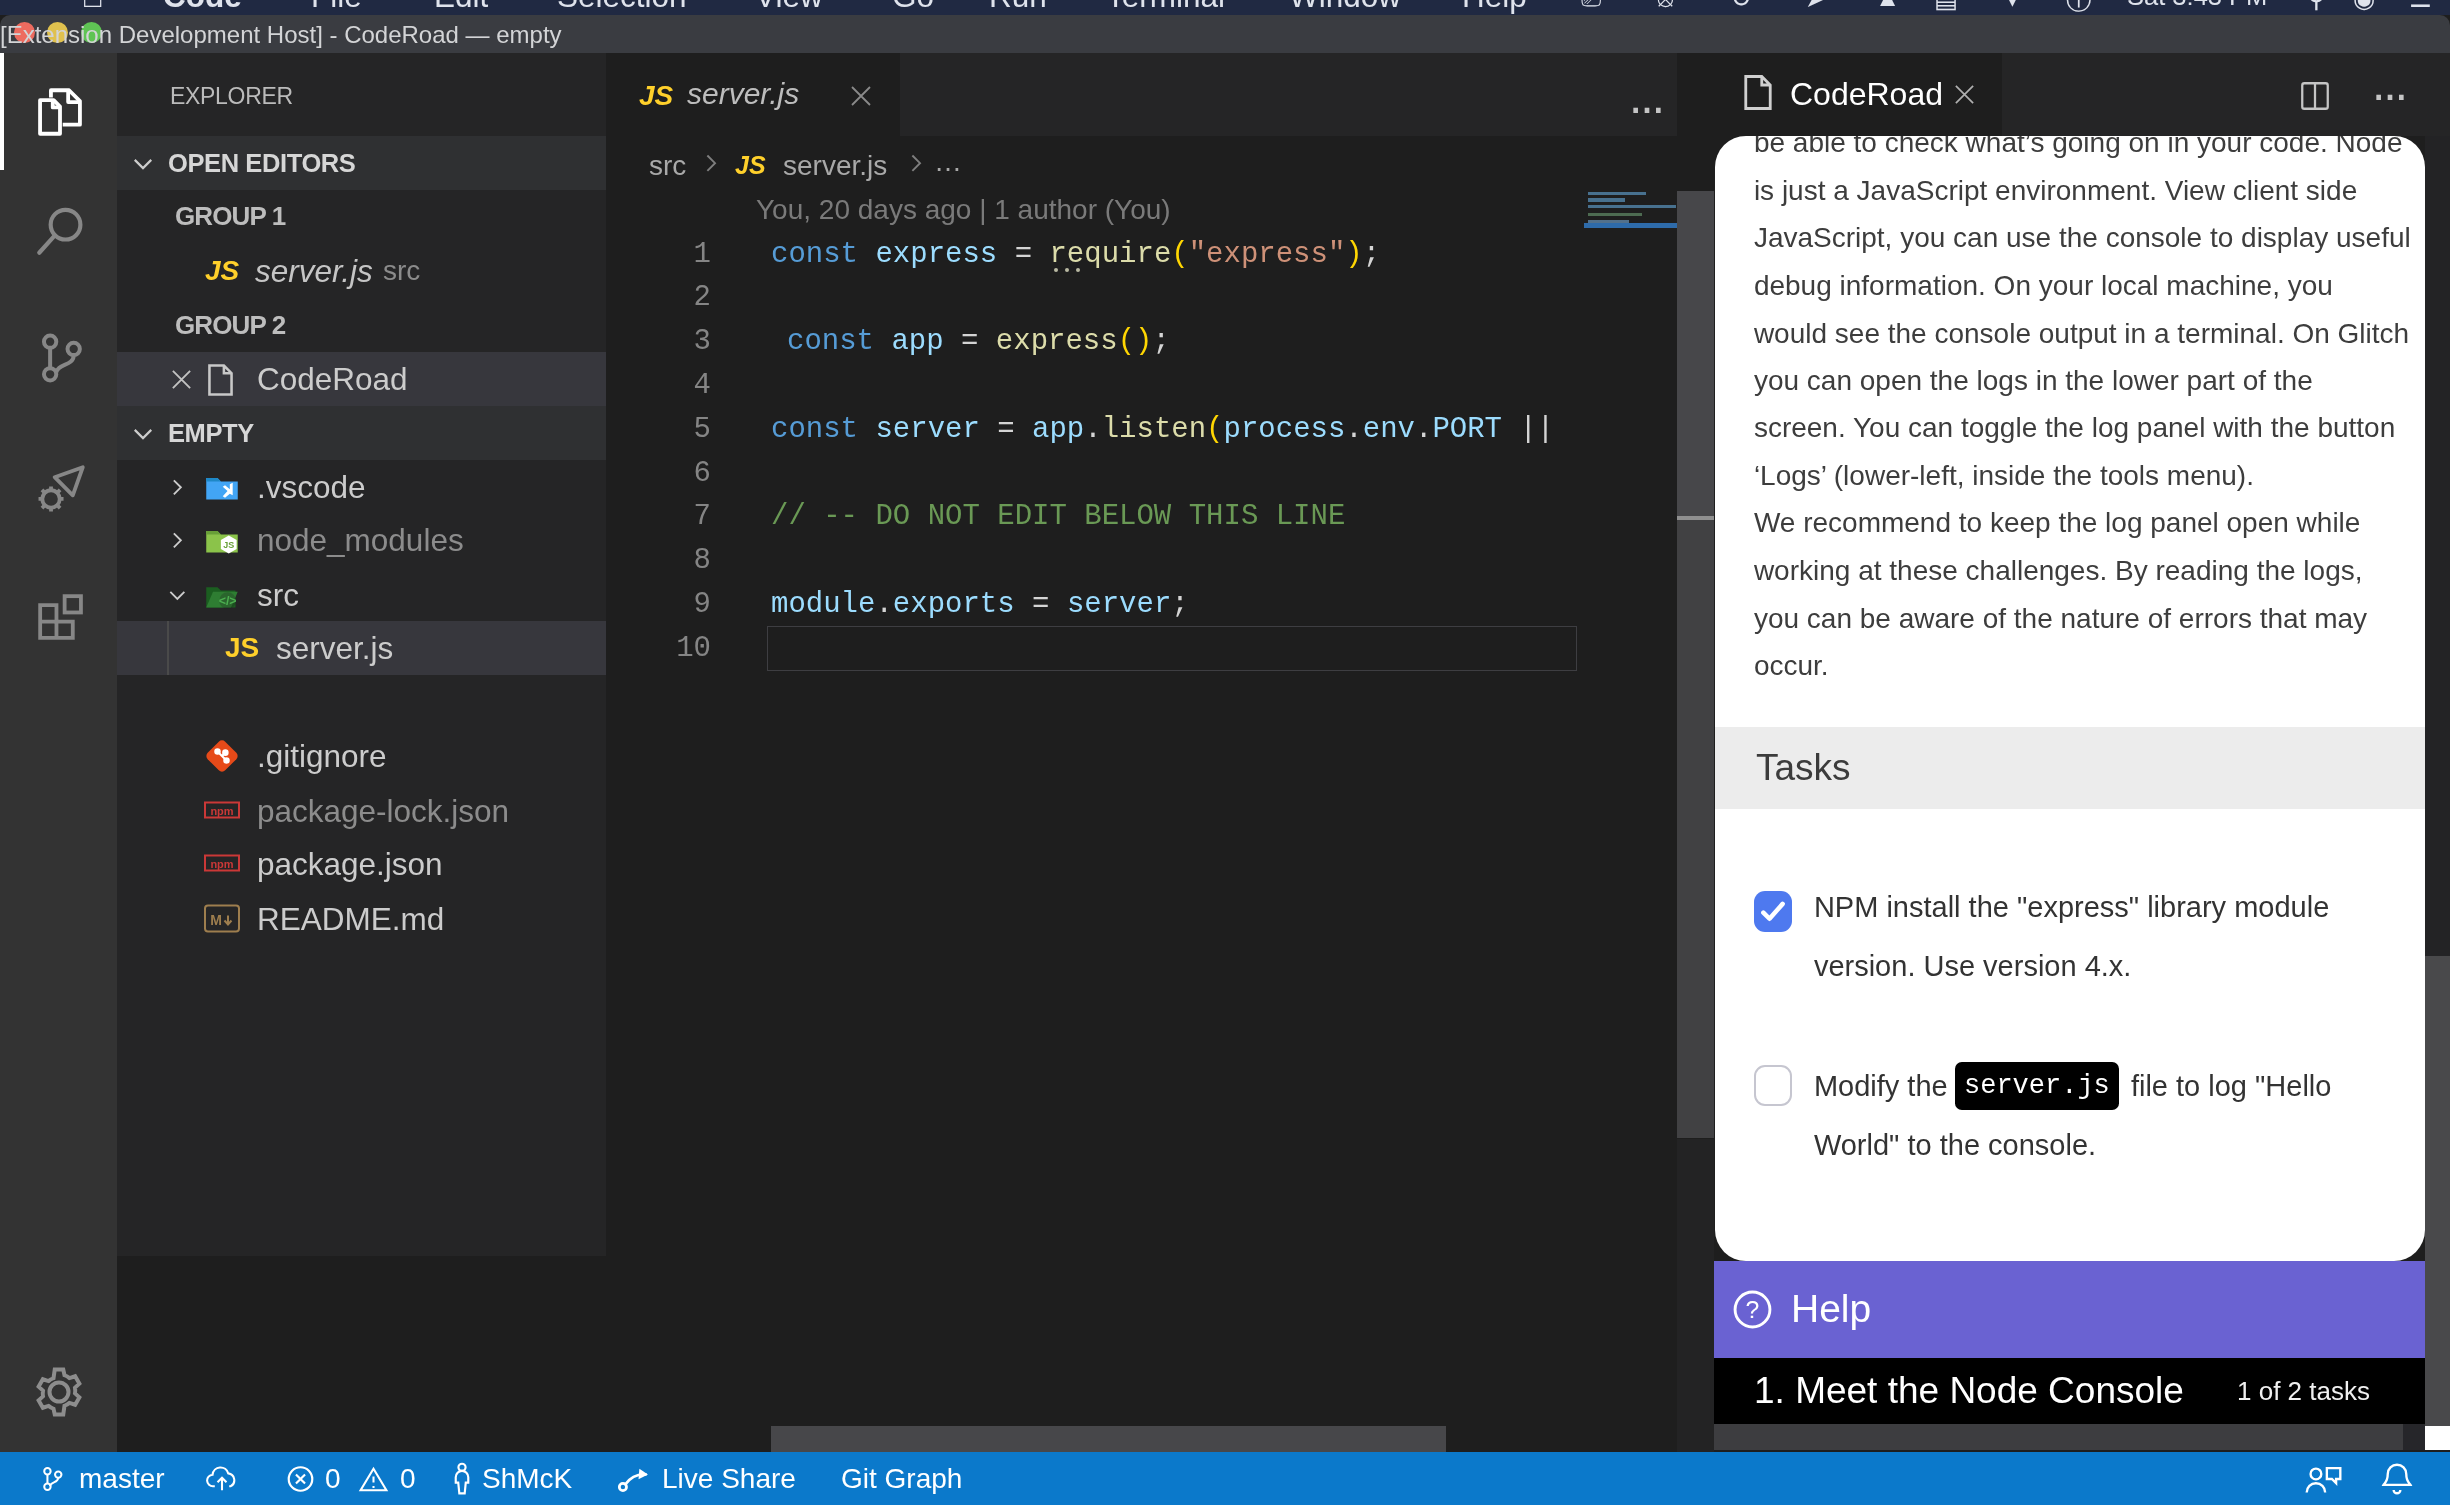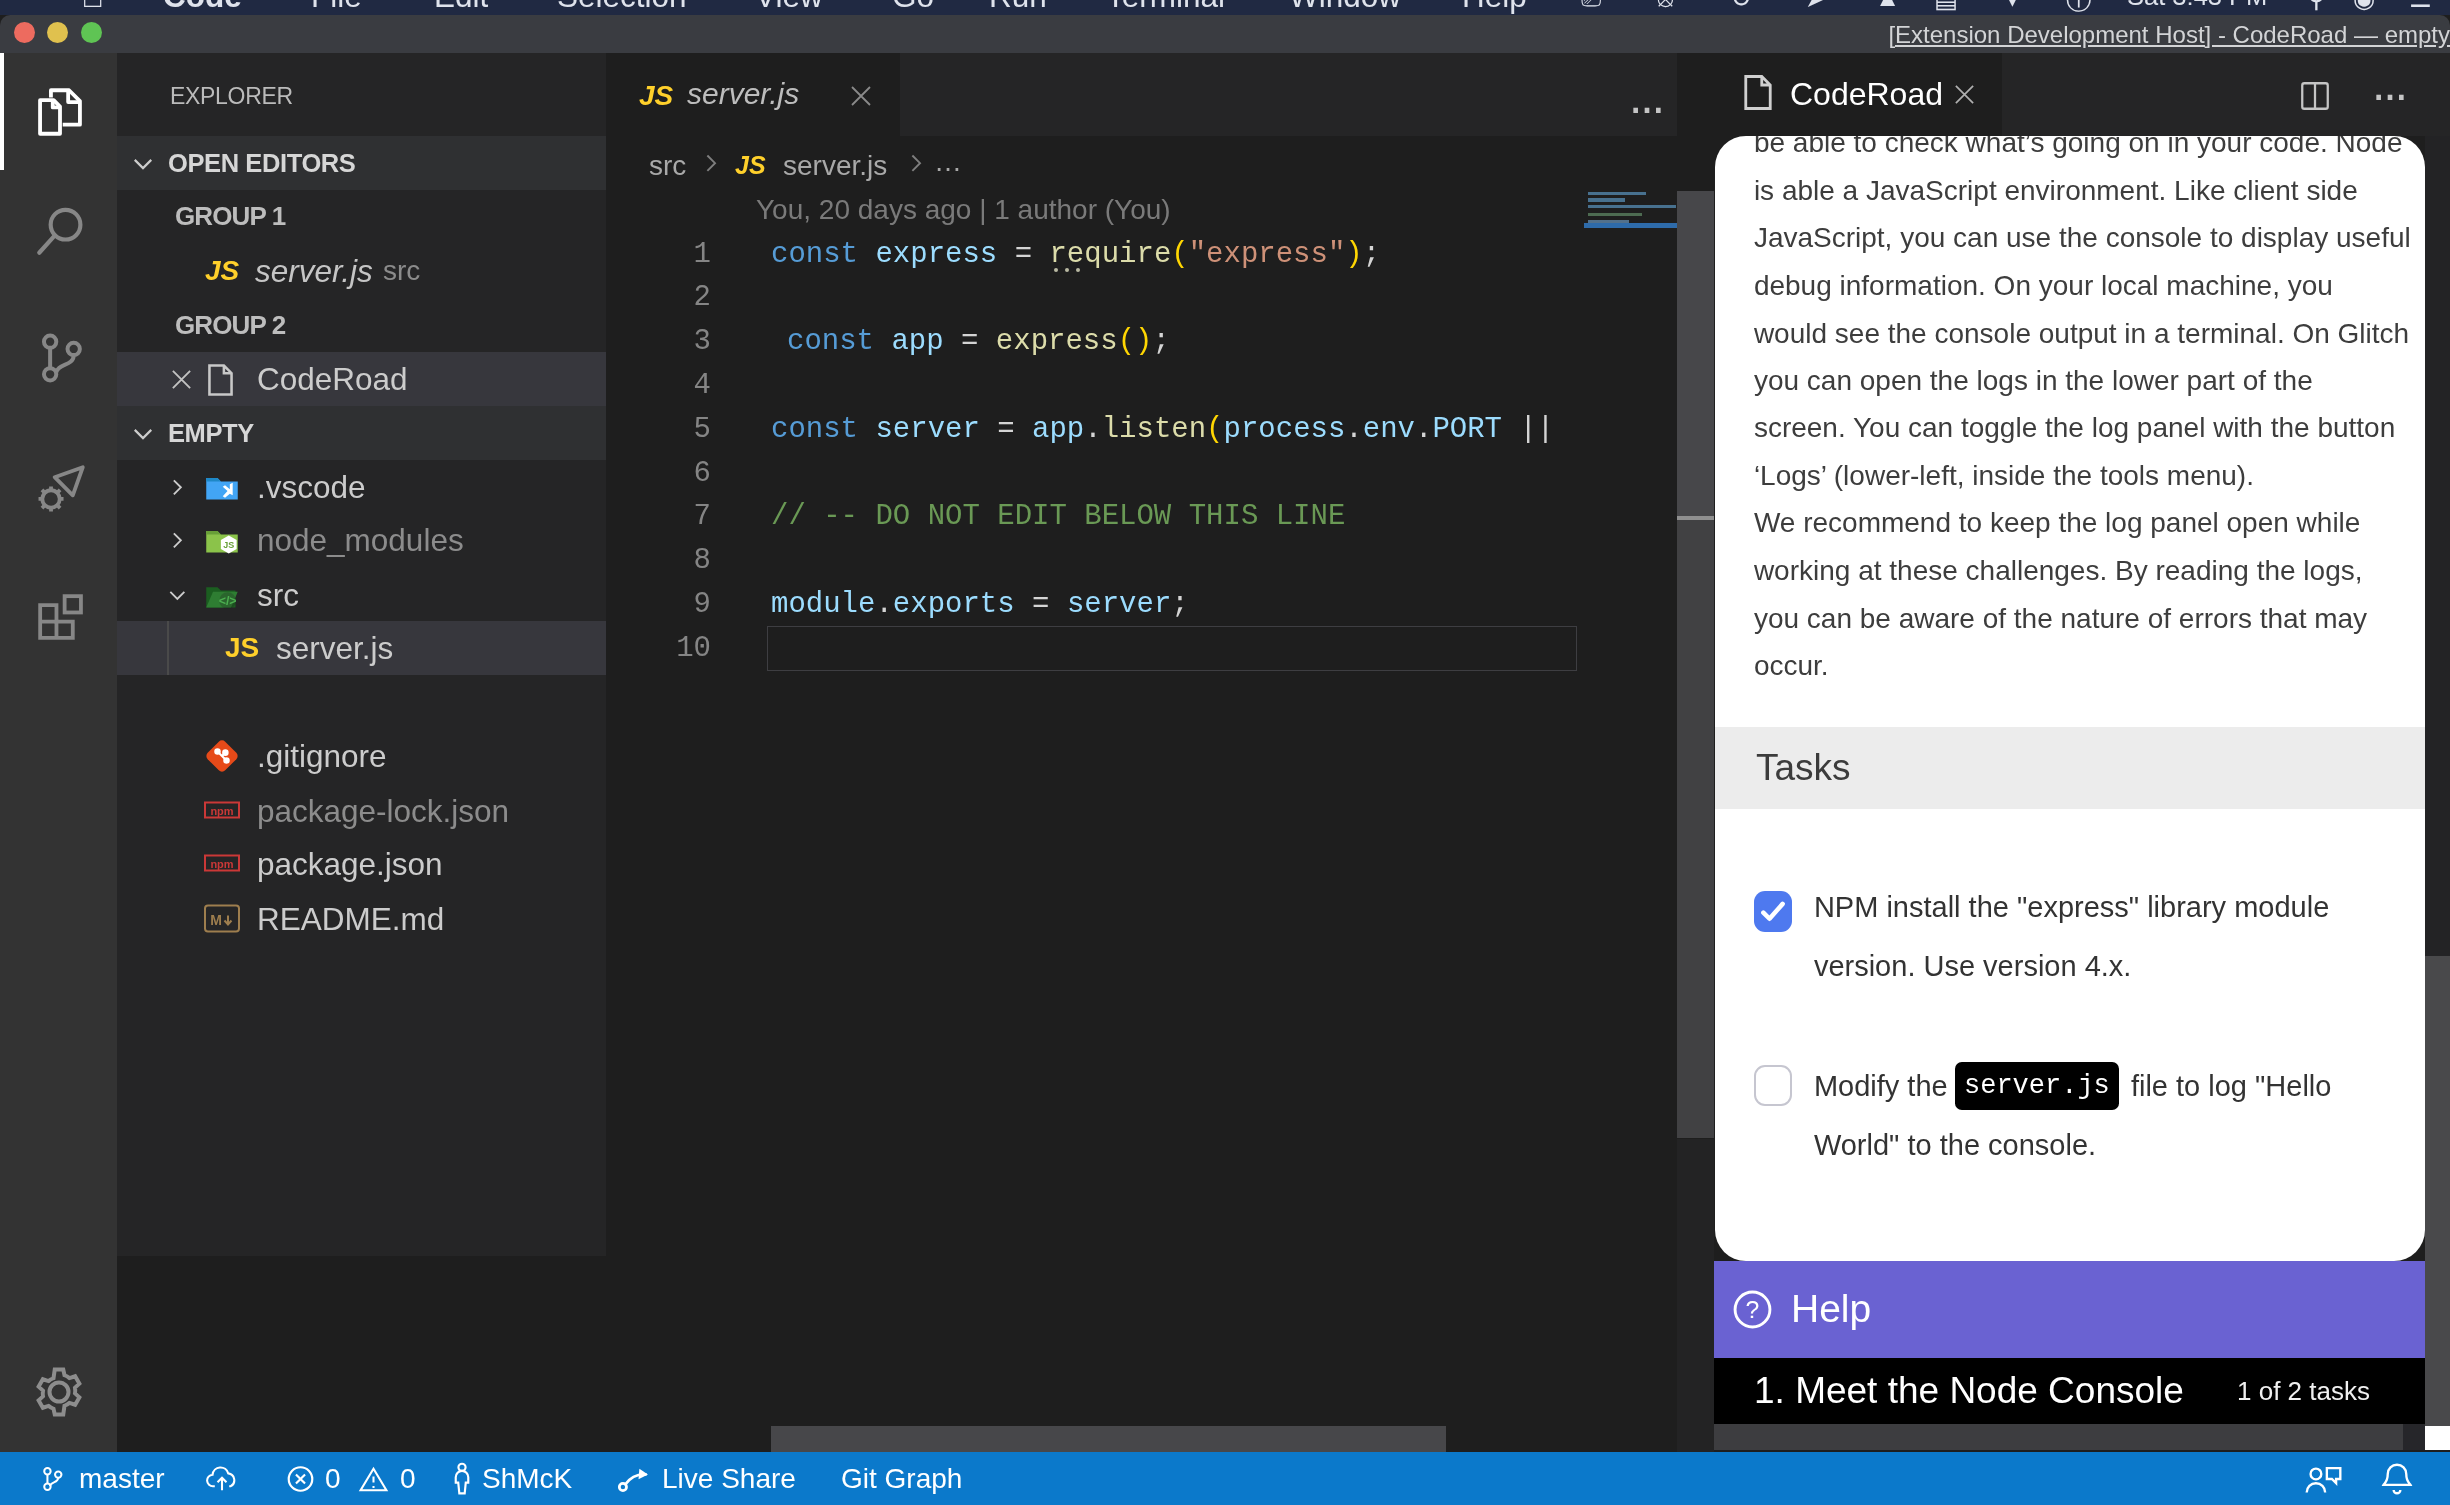--- a/index.html
+++ b/index.html
@@ -9,22 +9,22 @@
   #root { position:relative; width:2450px; height:1506px; }
 
   
   #menubar { left:0; top:0; width:2450px; height:14.5px; background:#202942; overflow:hidden; }
   #menubar .mi { position:absolute; top:-22px; color:#dfe3ec; font-size:31.5px; font-weight:400; }
 
   
   #titlebar { left:0; top:14.5px; width:2450px; height:38px; background:#3a3c41;
     border-radius:10.2px 10.2px 0 0; }
   .tl { position:absolute; top:7.7px; width:21px; height:21px; border-radius:50%; }
-  #titlebar .ttext { position:absolute; top:0; left:0; width:2450px; height:38px; line-height:40px; text-align:right;
-    color:#d3d4d6; font-size:24px;text-decoration:underline; }
+  #titlebar .ttext { position:absolute; top:0; left:0; width:2450px; height:38px; line-height:40px; text-align:left;
+    color:#d3d4d6; font-size:24px; }
 
   
   #activitybar { left:0; top:53px; width:117px; height:1399px; background:#333333; }
   #actborder { left:0; top:53px; width:4.3px; height:117px; background:#ffffff; }
 
   
   #sidebar { left:117px; top:53px; width:489px; height:1203px; background:#252526; overflow:hidden; }
   .sechead { position:absolute; left:0; width:489px; height:54px; background:#2f3032; }
   .sechead .lbl { position:absolute; left:51px; top:50%; transform:translateY(-50%);
     color:#d6d6d6; font-size:25.5px; font-weight:700; letter-spacing:-0.4px; }
@@ -352,21 +352,21 @@
     <svg class="abs" style="left:584px; top:25.5px;" width="34" height="34" viewBox="0 0 24 24">
         <g fill="none" stroke="#c5c5c5" stroke-width="1.6">
           <rect x="3" y="3" width="18" height="18" rx="1.5"></rect>
           <path d="M12 3 v18"></path>
         </g>
       </svg>
     <div class="abs" style="left:659px; top:23px; color:#c5c5c5; font-size:34px; font-weight:700;">⋯</div>
 
     <div id="webview">
       <div class="wl" style="top:-17px;">be able to check what’s going on in your code. Node</div>
-      <div class="wl" style="top:31px;">is able a JavaScript environment. Like client side</div>
+      <div class="wl" style="top:31px;">is just a JavaScript environment. View client side</div>
       <div class="wl" style="top:78px;">JavaScript, you can use the console to display useful</div>
       <div class="wl" style="top:126px;">debug information. On your local machine, you</div>
       <div class="wl" style="top:174px;">would see the console output in a terminal. On Glitch</div>
       <div class="wl" style="top:221px;">you can open the logs in the lower part of the</div>
       <div class="wl" style="top:268px;">screen. You can toggle the log panel with the button</div>
       <div class="wl" style="top:316px;">‘Logs’ (lower-left, inside the tools menu).</div>
       <div class="wl" style="top:363px;">We recommend to keep the log panel open while</div>
       <div class="wl" style="top:411px;">working at these challenges. By reading the logs,</div>
       <div class="wl" style="top:459px;">you can be aware of the nature of errors that may</div>
       <div class="wl" style="top:506px;">occur.</div>

